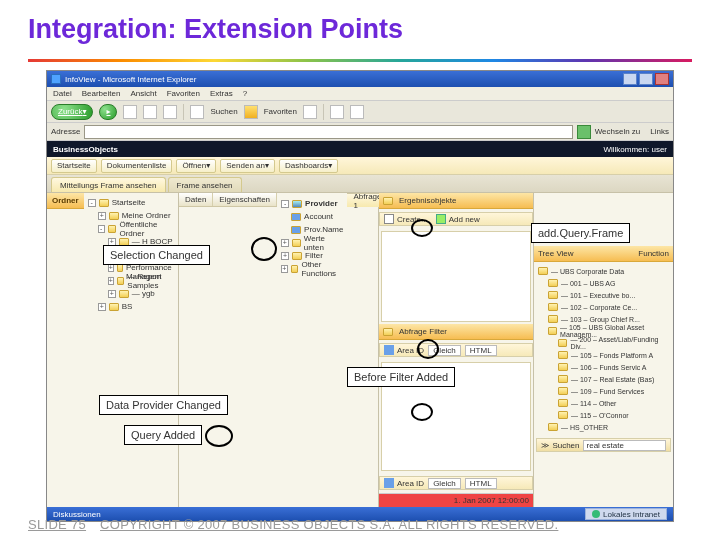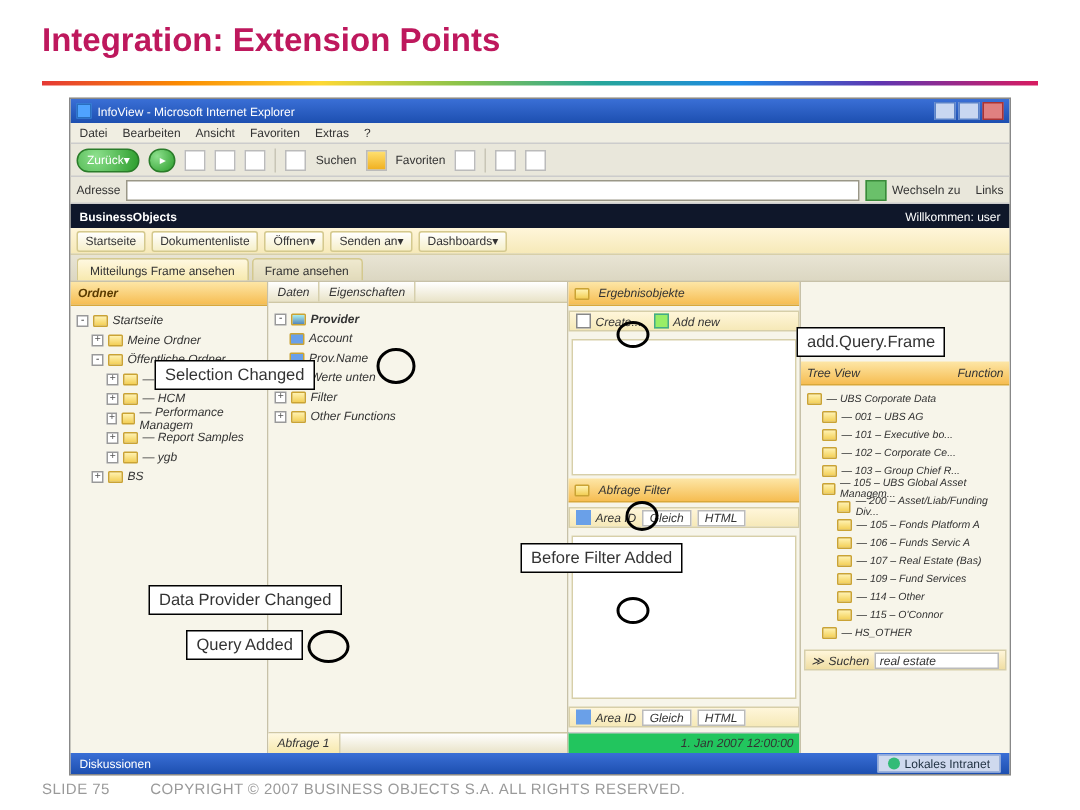--- a/index.html
+++ b/index.html
@@ -4,22 +4,22 @@
 <style>
   * { box-sizing: border-box; margin: 0; padding: 0; }
   body {
     width: 720px; height: 540px;
     font-family: Arial, sans-serif;
     background: #fff;
     position: relative;
     overflow: hidden;
   }
   .slide-title {
-    font-size: 22px; font-weight: bold;
-    color: #be185d;
+    font-size: 27px; font-weight: bold;
+    color: #6d28d9;
     padding: 14px 0 10px 28px;
   }
   .rainbow {
     height: 3px;
     margin: 4px 28px 8px 28px;
     background: linear-gradient(to right,
       #e53935 0%, #fb8c00 14%, #fdd835 28%, #8bc34a 42%,
       #26a69a 56%, #1e88e5 70%, #5e35b1 84%, #d81b60 100%);
   }
   .shot {
@@ -49,21 +49,21 @@
   }
   .toolbar1 {
     height: 22px; background:#e9e7db;
     display:flex; align-items:center; gap:6px; padding:0 4px;
     border-bottom:1px solid #ccc;
   }
   .nav-btn {
     height:16px; padding:0 6px;
     background: radial-gradient(circle at 30% 30%, #8de08d, #2a9c2a);
     border:1px solid #2a7c2a; border-radius:8px;
-    color:#fff; display:flex; align-items:center;
+    color:#fff; display:flex; align-items:center;text-decoration:underline;
   }
   .ie-icon { width:14px; height:14px; border:1px solid #bbb; background:#fff; }
   .sep { width:1px; height:16px; background:#c8c5b6; }
   .addrbar {
     height: 18px; background:#e9e7db;
     display:flex; align-items:center; gap:4px; padding:0 4px;
     border-bottom:1px solid #ccc;
   }
   .addrinput { flex:1; height:14px; background:#fff; border:1px solid #9a9787; }
   .go { width:14px; height:14px; background:#6ac06a; border:1px solid #3a8a3a; }
@@ -97,23 +97,22 @@
     border-radius:3px 3px 0 0;
     display:flex; align-items:center;
   }
   .tab.inactive { background:linear-gradient(#efe9cf,#e1daba); }
   
   .cols {
     display:flex; height: calc(100% - 16px - 14px - 22px - 18px - 16px - 18px - 18px - 14px);
   }
   .col {
     border-right:1px solid #c7c1a8;
-    display:flex; flex-direction:column;
+    display:flex; flex-direction:row;
     background:#f7f5ea;
-    font-style:italic;
   }
   .col.left { width:132px; }
   .col.mid  { width:200px; }
   .col.right{ flex:1; }
   .panelhead {
     height:16px; background:linear-gradient(#fde6a6,#f6bd52);
     border-bottom:1px solid #d9a83a; padding:0 5px;
     display:flex; align-items:center; font-weight:bold; color:#5a3b00;
   }
   .folderlist { padding:3px 4px; overflow:hidden; }
@@ -156,22 +155,22 @@
     padding:3px 6px; font-size:11px; font-family: Arial;
     z-index:50;
   }
   .circ {
     position:absolute; border:2px solid #000; border-radius:50%;
     z-index:49;
   }
   
   .footer {
     position:absolute; bottom:8px; left:28px;
-    font-size:10px; color:#9a9a9a; letter-spacing:0.3px;
-    display:flex; gap:27px;
+    font-size:13px; color:#9a9a9a; letter-spacing:0.3px;
+    display:flex; gap:14px;text-decoration:underline;
   }
 </style>
 </head>
 <body>
 
 <div class="slide-title">Integration: Extension Points</div>
 <div class="rainbow"></div>
 
 <div class="shot">
 
@@ -368,21 +367,21 @@
             <span style="border:1px solid #bbb;padding:0 4px;background:#fff">HTML</span>
           </div>
           <div style="flex:1.2;background:#fff;border:1px solid #d7cfa9;margin:2px;"></div>
 
           <div class="subhead">
             <span style="width:10px;height:10px;background:#6aa0e8;margin-right:3px"></span>
             <span>Area ID</span>
             <span style="margin:0 4px;border:1px solid #bbb;padding:0 4px;background:#fff">Gleich</span>
             <span style="border:1px solid #bbb;padding:0 4px;background:#fff">HTML</span>
           </div>
-          <div style="height:14px;background:#22c55e;border-top:1px solid #ccc;display:flex;align-items:center;padding:0 4px;">
+          <div style="height:14px;background:#ef4444;border-top:1px solid #ccc;display:flex;align-items:center;padding:0 4px;">
             <span style="margin-left:auto">1. Jan 2007 12:00:00</span>
           </div>
         </div>
 
         <div class="rside">
           <div class="brushhdr">
             <span>Tree View</span>
             <span style="margin-left:auto">Function</span>
           </div>
           <div class="rlist">

